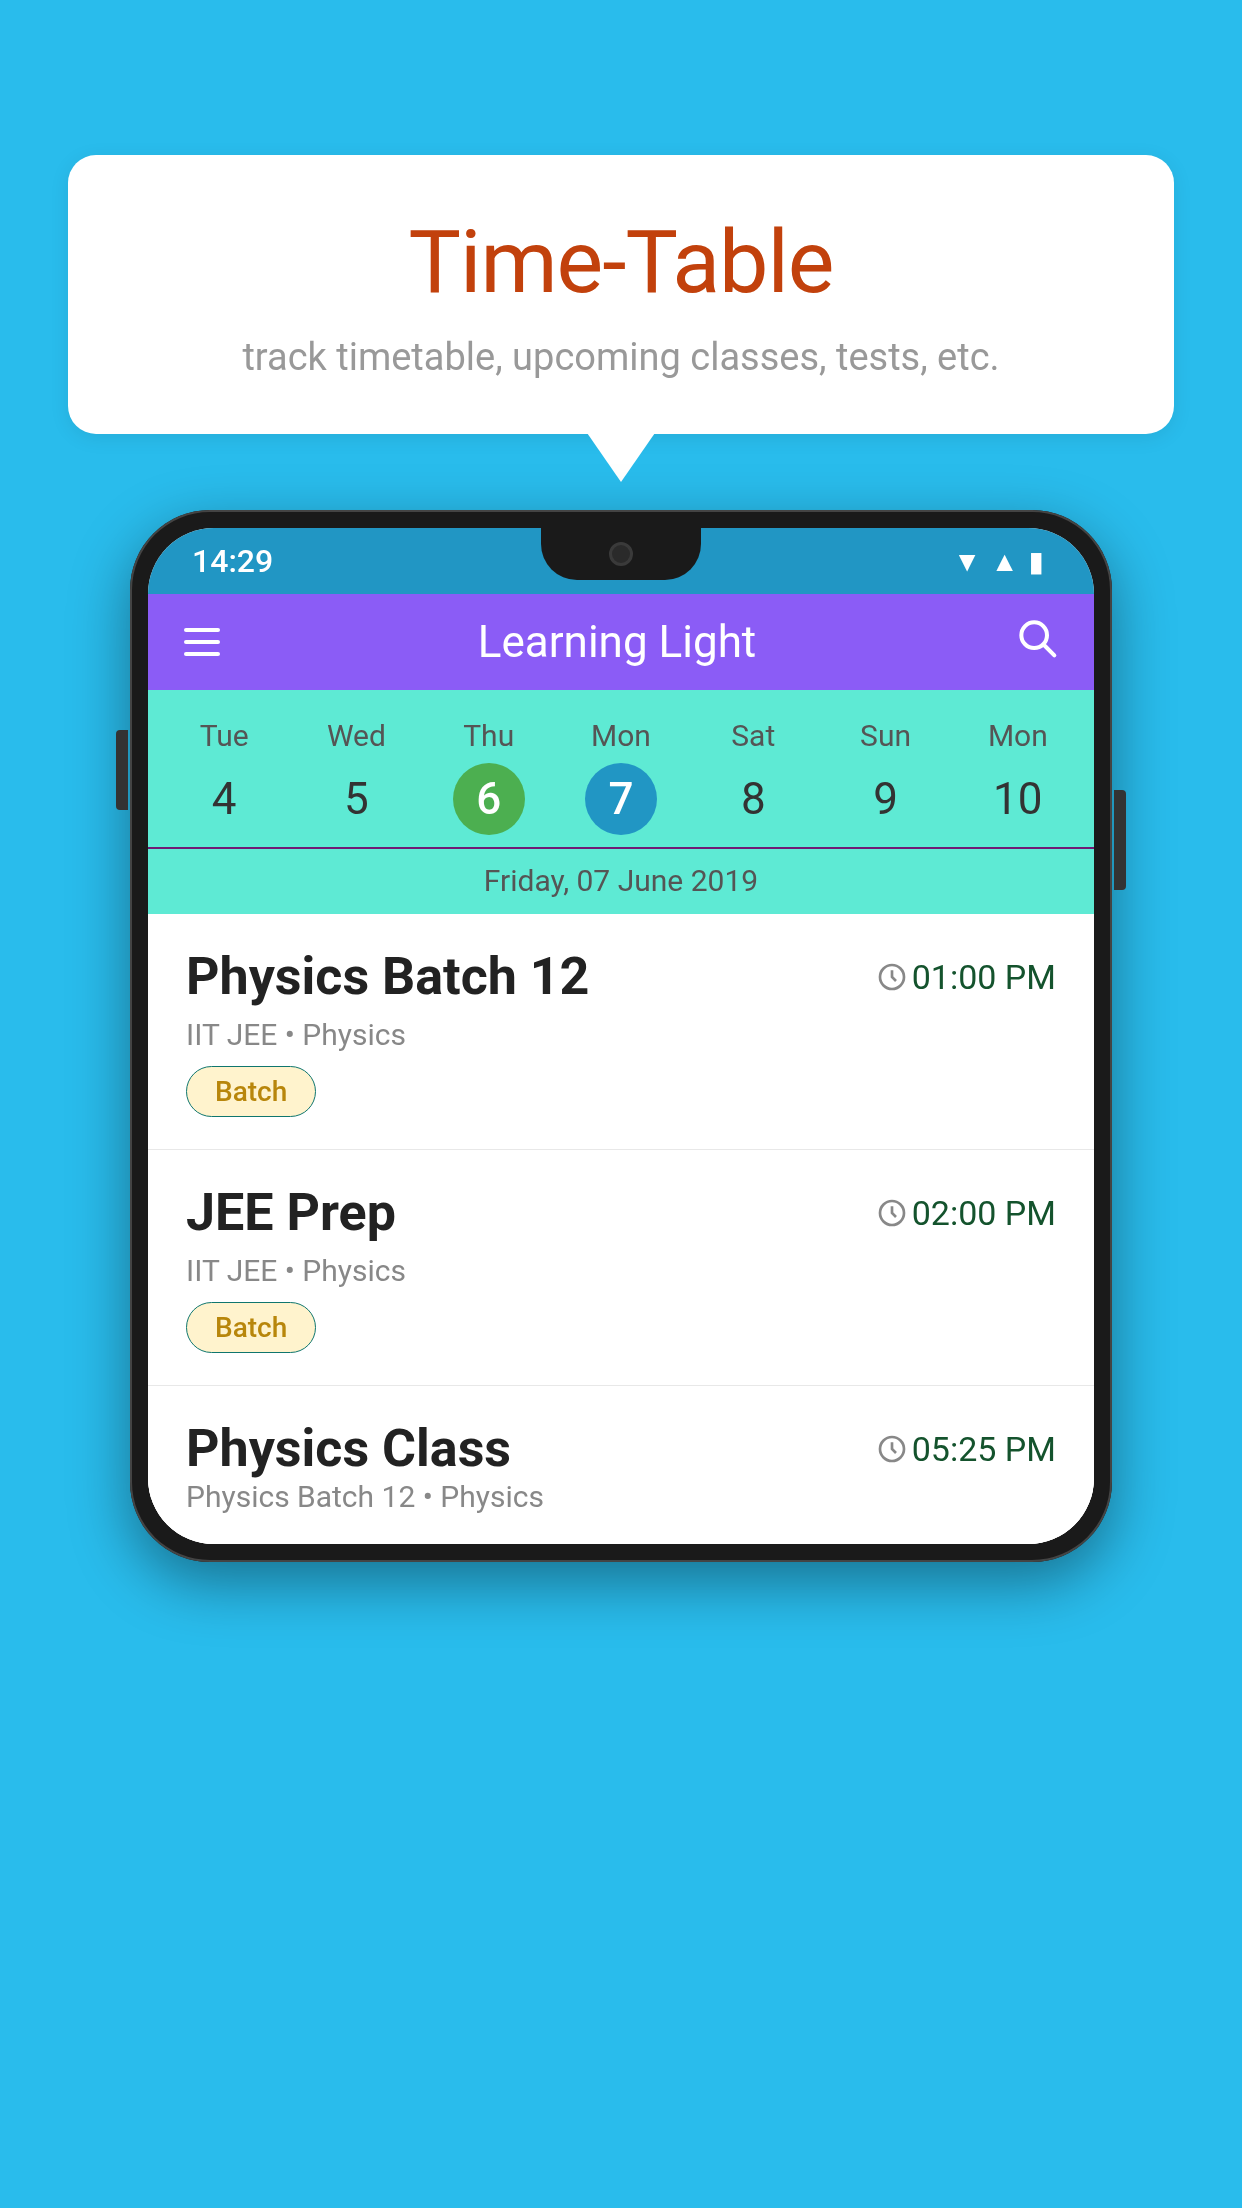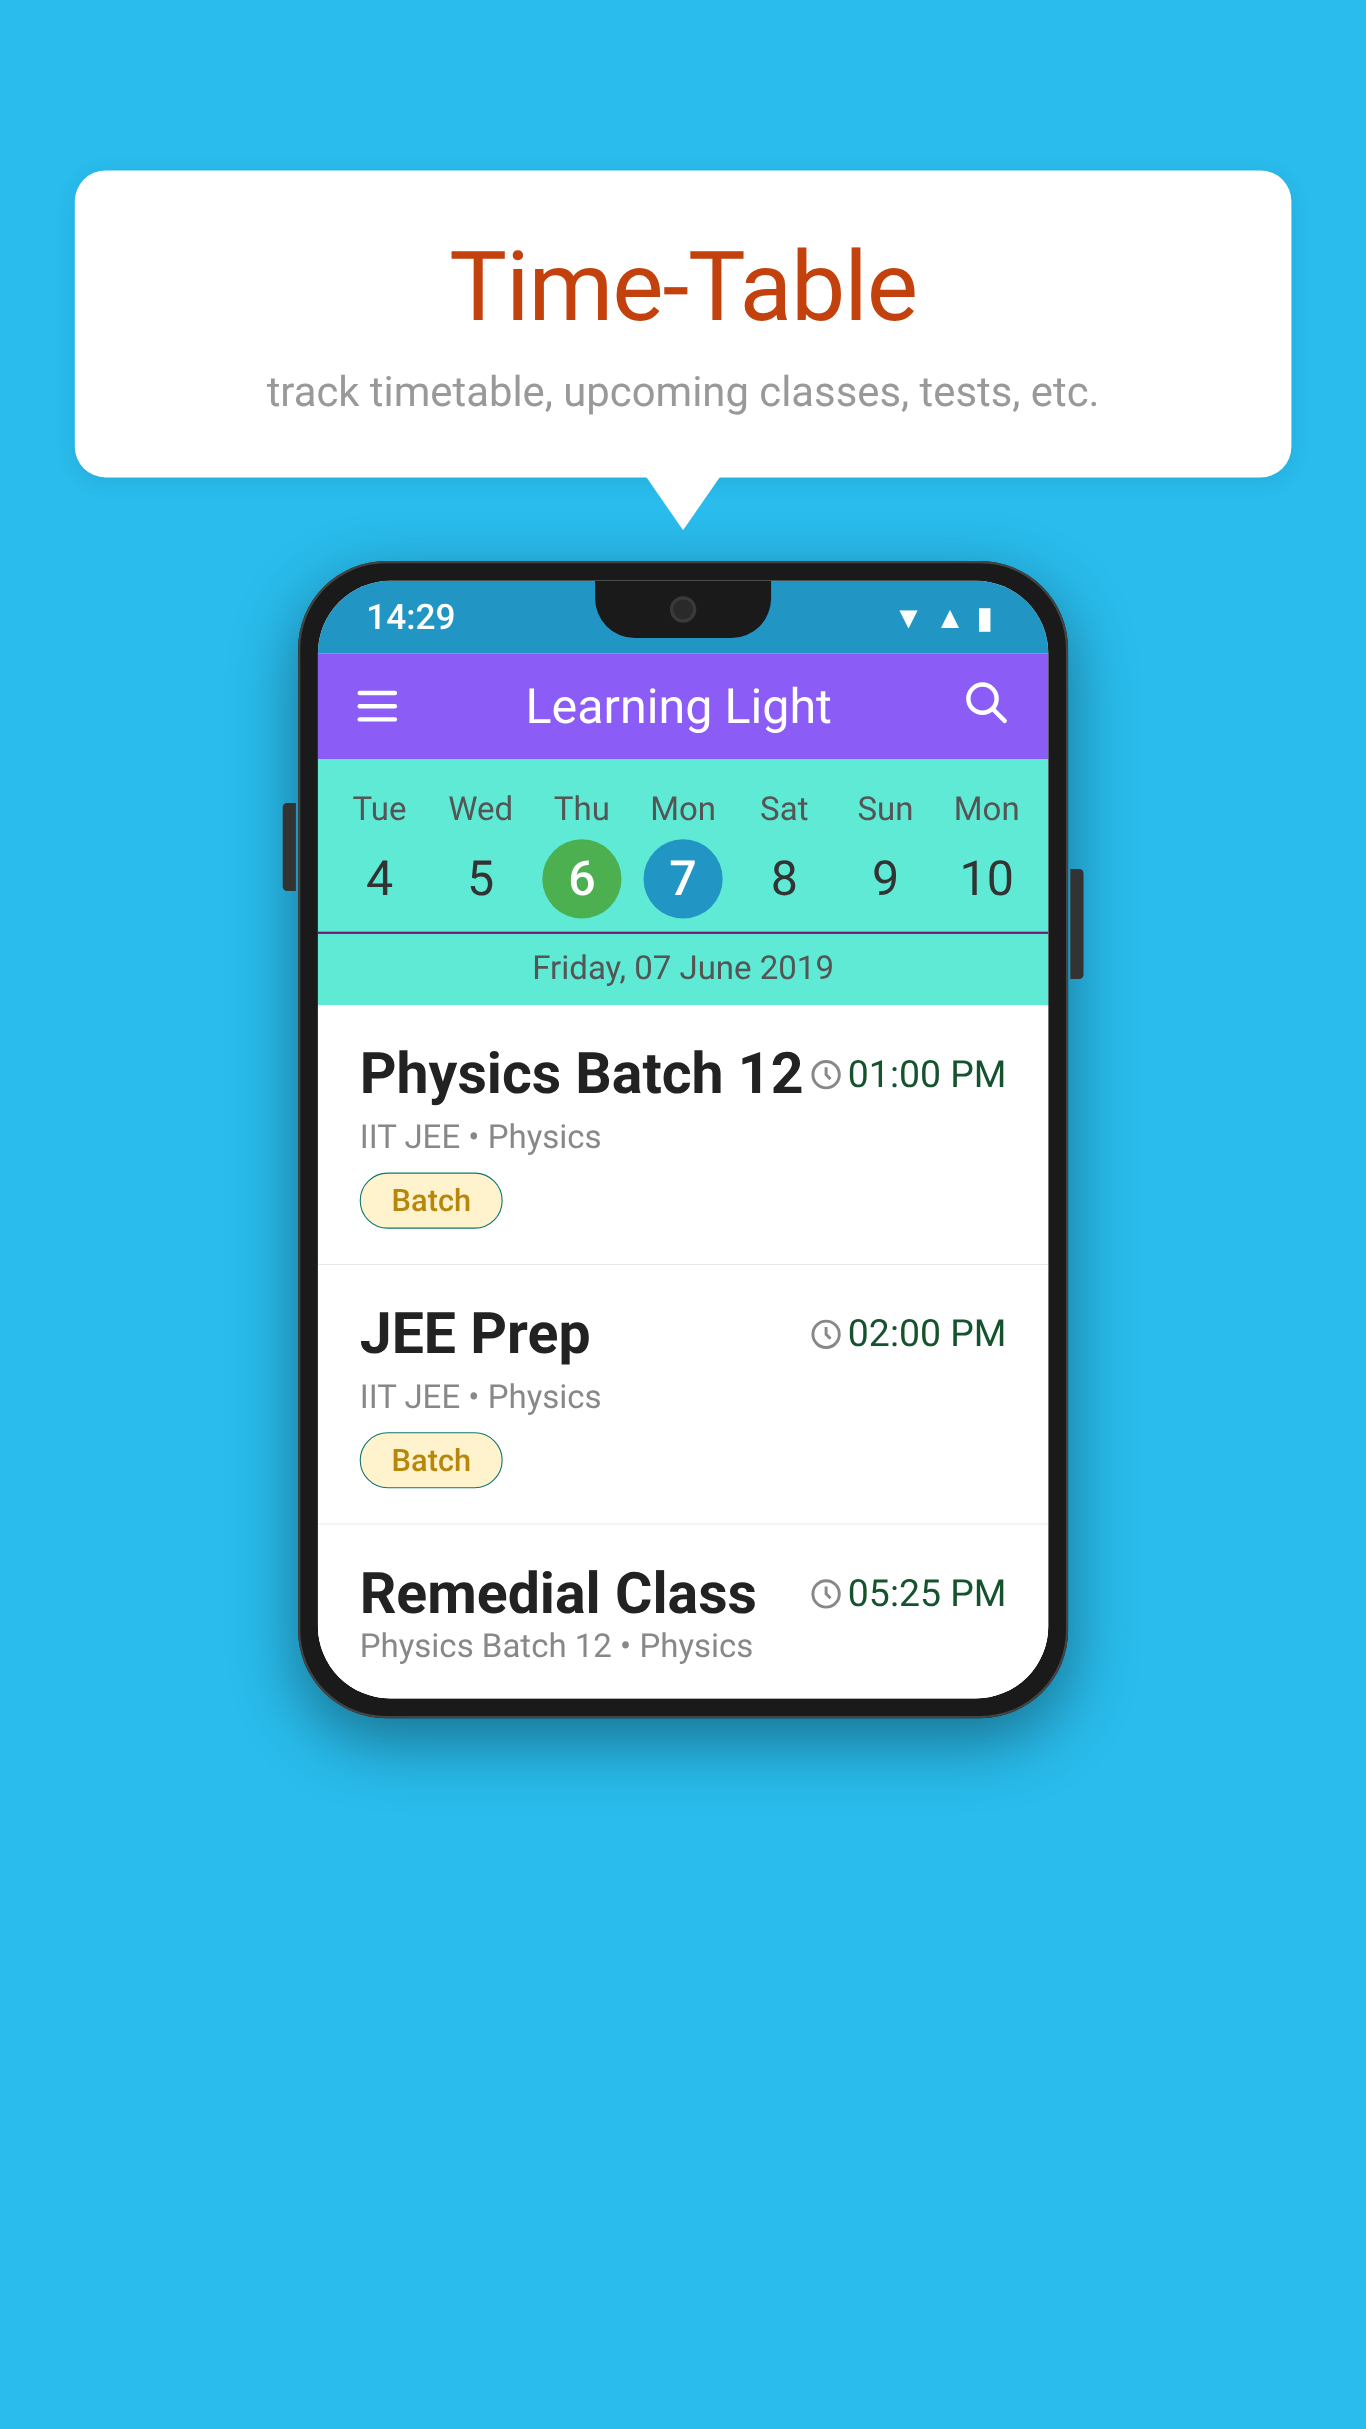--- a/index.html
+++ b/index.html
@@ -61,21 +61,21 @@
       color: #999;
       font-weight: 400;
     }
 
     
     .phone-container {
       position: absolute;
       top: 510px;
       left: 50%;
       transform: translateX(-50%);
-      width: 700px;
+      width: 982px;
     }
 
     .phone-outer {
       background: #1a1a1a;
       border-radius: 80px;
       padding: 18px;
       box-shadow: 0 20px 60px rgba(0,0,0,0.4), inset 0 0 0 2px #444;
       position: relative;
     }
 
@@ -417,21 +417,21 @@
               </svg>
               <span>02:00 PM</span>
             </div>
           </div>
           <div class="schedule-item-subtitle">IIT JEE • Physics</div>
           <span class="batch-badge">Batch</span>
         </div>
 
         <div class="partial-item">
           <div class="partial-item-header">
-            <span class="schedule-item-title">Remedial Class</span>
+            <span class="schedule-item-title">Physics Class</span>
             <div class="schedule-item-time">
               <svg width="32" height="32" viewBox="0 0 24 24" fill="none" stroke="#888" stroke-width="2">
                 <circle cx="12" cy="12" r="9"></circle>
                 <polyline points="12 7 12 12 15 15"></polyline>
               </svg>
               <span>05:25 PM</span>
             </div>
           </div>
           <div class="schedule-item-subtitle">Physics Batch 12 • Physics</div>
         </div>

